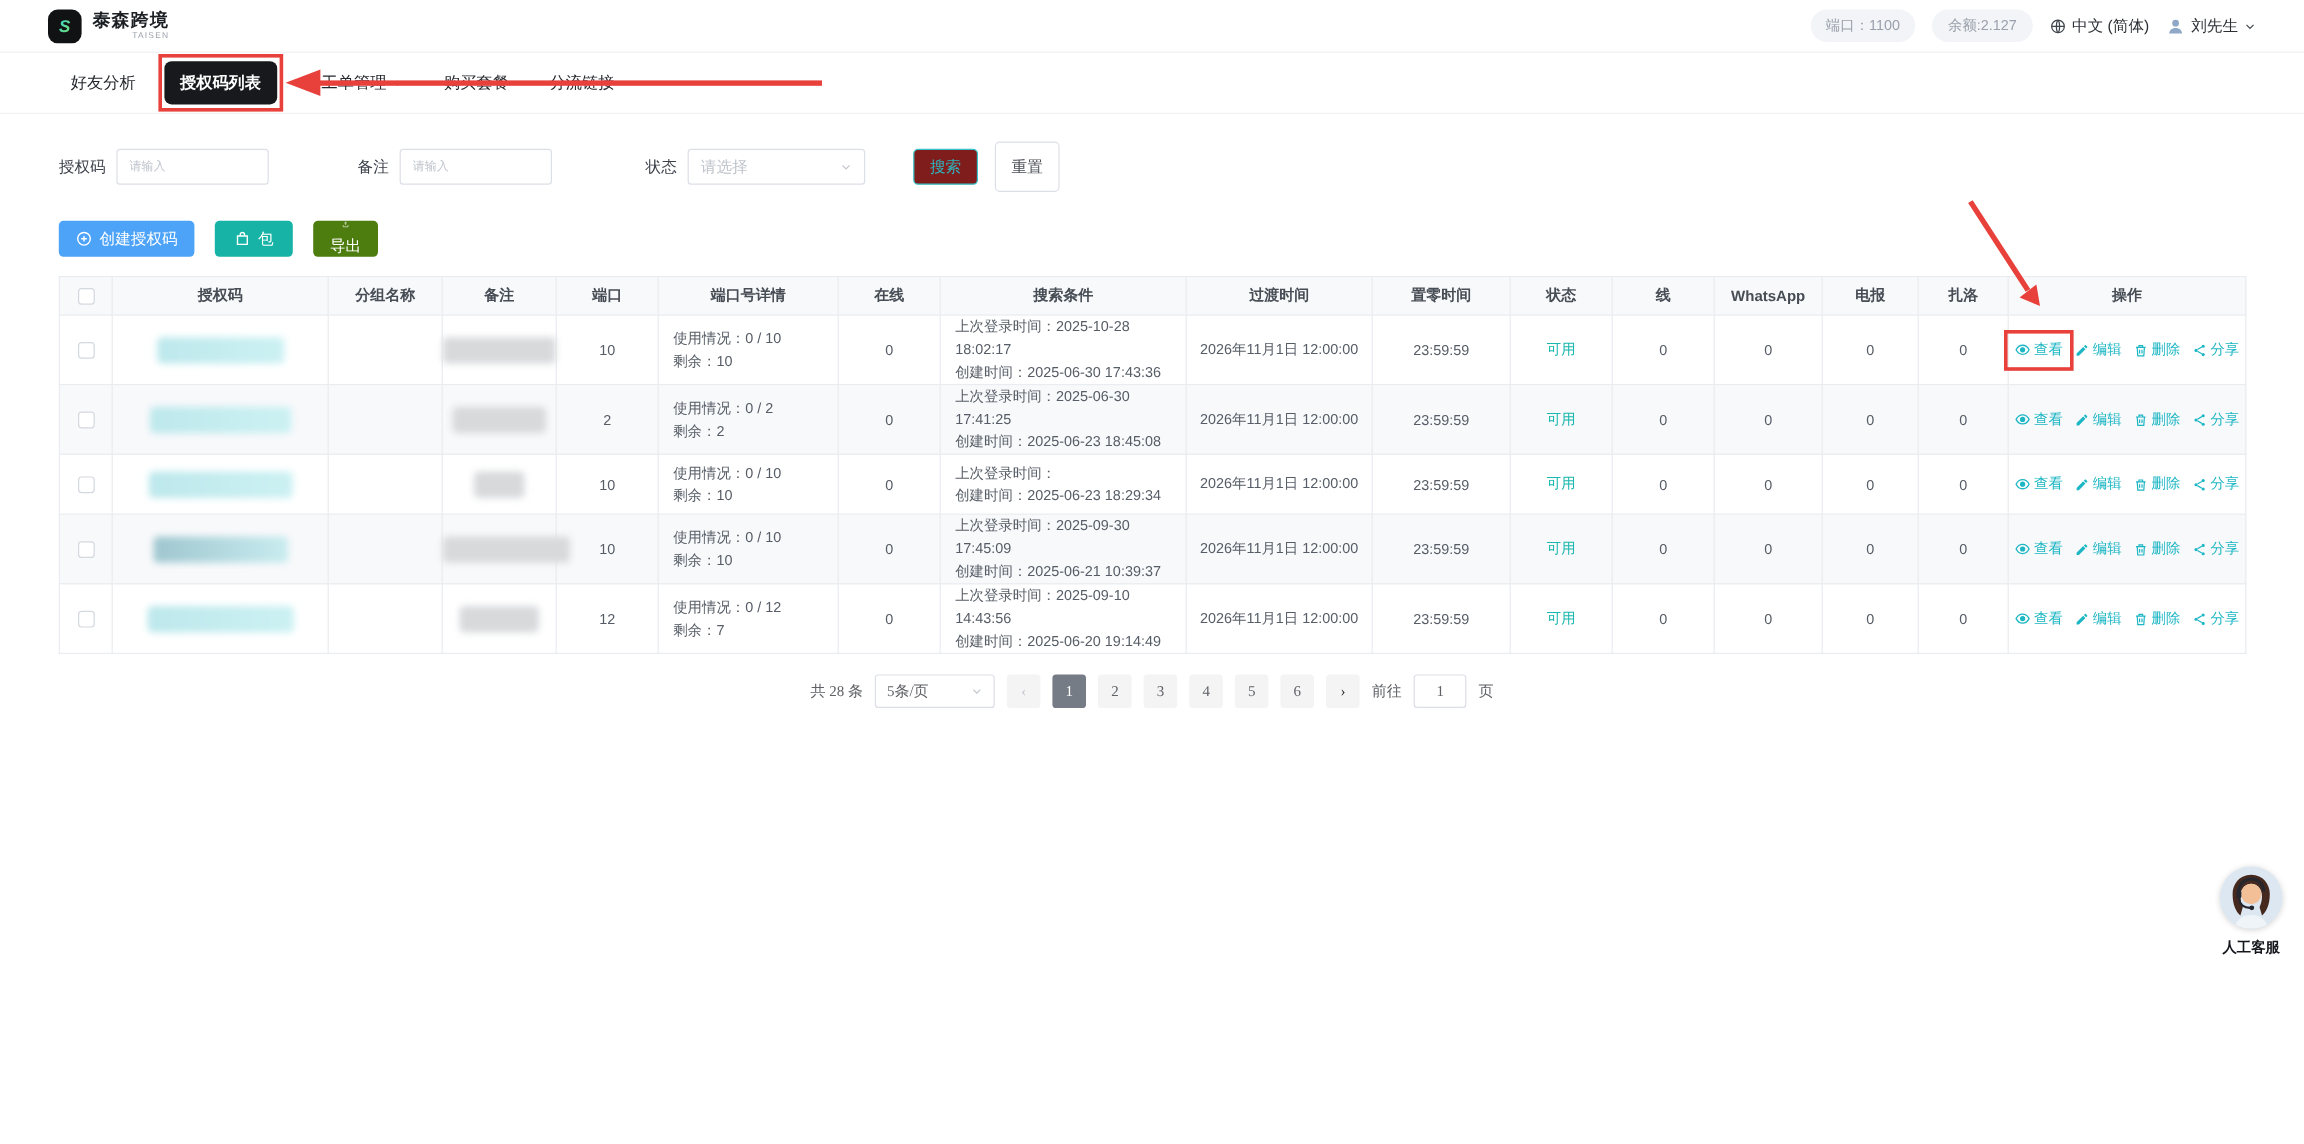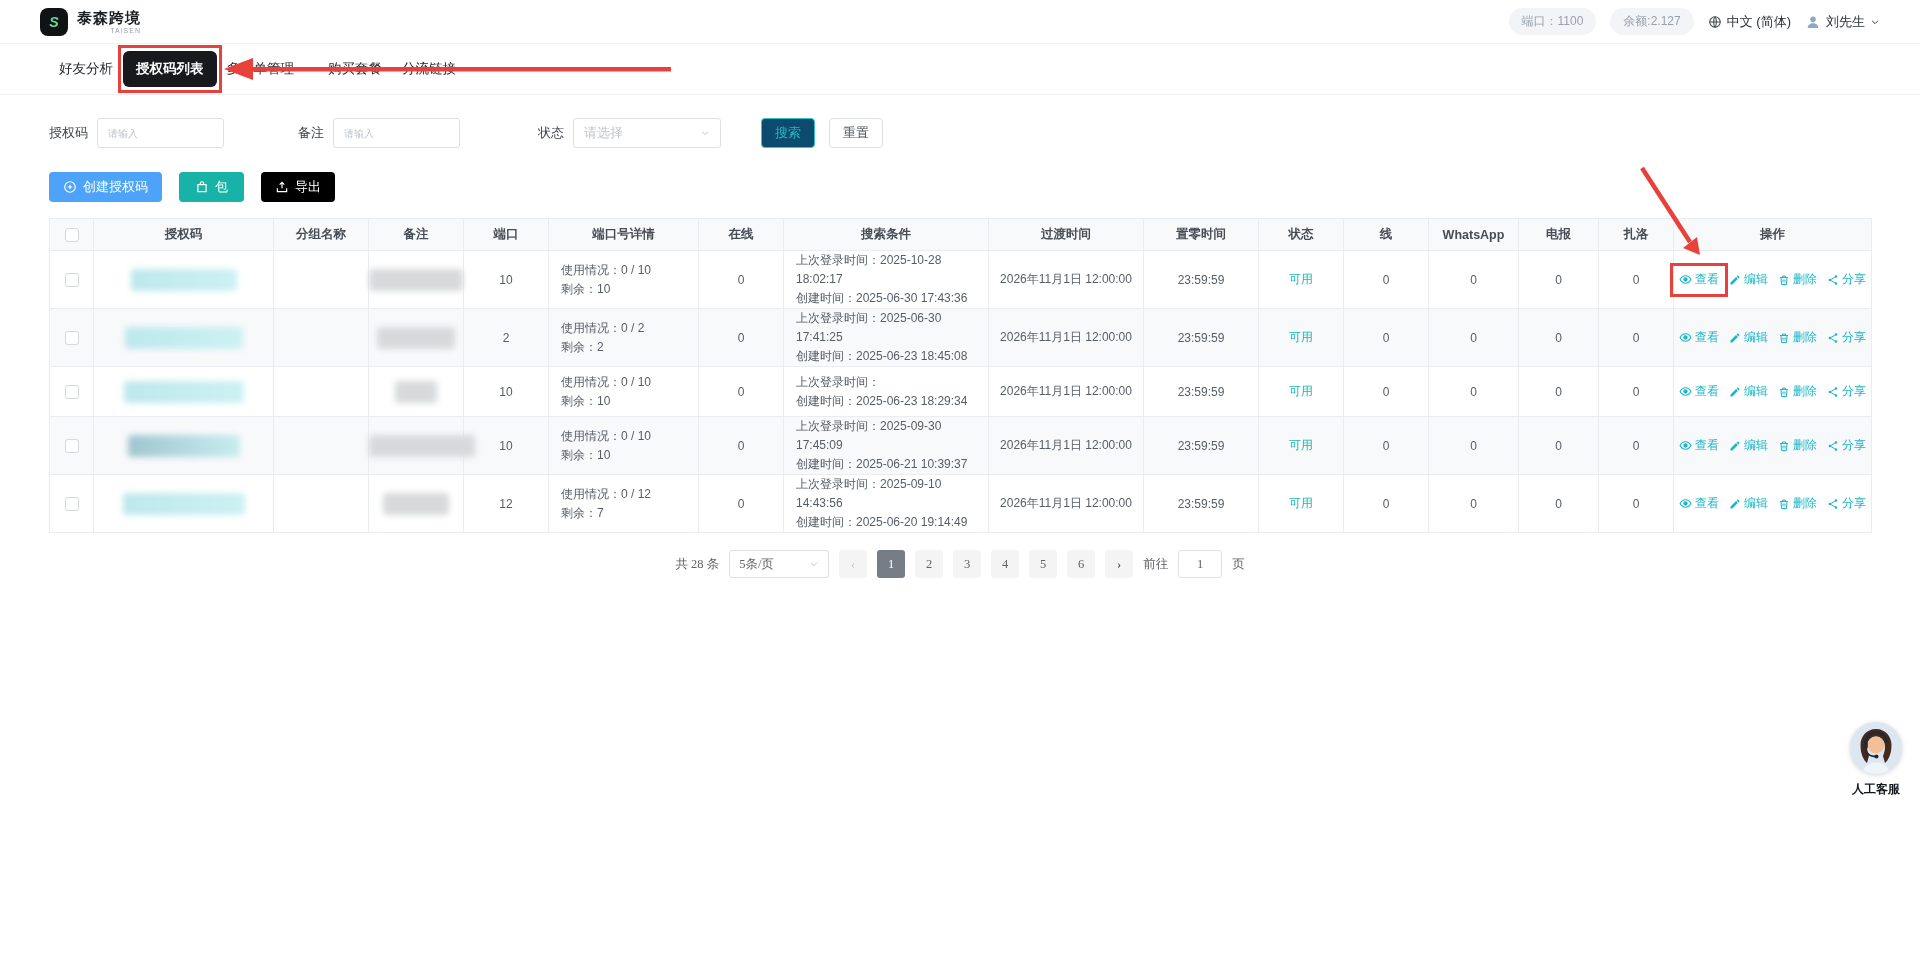--- a/index.html
+++ b/index.html
@@ -13,49 +13,49 @@
   .logo { width:28px; height:28px; border-radius:8px; background:#101214; display:flex; align-items:center; justify-content:center; }
   .brand-txt { line-height:1; }
   .brand-name { font-size:15px; font-weight:bold; color:#1b1e23; letter-spacing:1px; }
   .brand-sub { font-size:7px; color:#9aa1ab; text-align:right; margin-top:2px; letter-spacing:1px; }
   .header-right { display:flex; align-items:center; gap:14px; }
   .pill { background:#f2f4f7; color:#9aa1ad; font-size:12px; border-radius:14px; padding:5px 13px; }
   .lang, .user { display:flex; align-items:center; gap:5px; font-size:13px; color:#2c3036; cursor:pointer; }
   .chev { width:10px; height:10px; }
 
   
-  .nav { height:51px; display:flex; align-items:center; padding-left:49px; 
+  .nav { height:51px; display:flex; align-items:center; padding-left:49px; gap:14px;
     border-bottom:1px solid #eef0f2; position:relative; }
   .nav-item { font-size:13.5px; color:#24272c; padding:7px 10px; cursor:pointer; display:flex; align-items:center; gap:4px; }
   .nav-item.active { background:#17191d; color:#fff; border-radius:6px; padding:9px 13px; font-weight:bold; }
   .anno-wrap { position:relative; }
   .anno-rect { position:absolute; inset:-6px -5px; border:3px solid #e8403a; pointer-events:none; }
   .anno-arrow1 { position:absolute; left:calc(100% + 6px); top:50%; transform:translateY(-50%); pointer-events:none; }
 
   
   .filters { margin:23px 0 0 49px; display:flex; align-items:center; font-size:13px; color:#3c414a; }
   .f-label { margin-right:9px; }
   .f-input { width:127px; height:30px; border:1px solid #dcdfe6; border-radius:3px; padding:0 10px;
     font-size:10px; color:#3c414a; outline:none; font-family:inherit; }
   .f-input::placeholder { color:#bfc4cc; }
   .f-select { width:148px; height:30px; border:1px solid #dcdfe6; border-radius:3px; padding:0 10px;
     display:flex; align-items:center; justify-content:space-between; color:#bfc4cc; cursor:pointer; background:#fff; }
   .gap1 { margin-left:74px; } .gap2 { margin-left:78px; } .gap3 { margin-left:40px; }
-  .btn-search { margin-left:0; height:30px; padding:0 13px; background:#0c4a6e; border:1px solid #35c3c9;
+  .btn-search { margin-left:0; height:30px; padding:0 13px; background:#7f1d1d; border:1px solid #35c3c9;
     color:#2ab9c0; border-radius:4px; font-size:13px; cursor:pointer; font-family:inherit; }
-  .btn-reset { margin-left:14px; height:30px; padding:0 13px; background:#fff; border:1px solid #dcdfe6;
+  .btn-reset { margin-left:14px; height:42px; padding:0 13px; background:#fff; border:1px solid #dcdfe6;
     color:#4a5057; border-radius:4px; font-size:13px; cursor:pointer; font-family:inherit; }
 
   
   .toolbar { margin:24px 0 0 49px; display:flex; align-items:center; gap:17px; }
   .tb-btn { height:30px; border:none; border-radius:4px; color:#fff; font-size:13px; cursor:pointer;
     display:inline-flex; align-items:center; gap:6px; font-family:inherit; }
   .btn-create { background:#4da3f8; padding:0 14px; }
   .btn-pkg { background:#16b3a6; padding:0 16px; }
-  .btn-exp { background:#000000; padding:0 14px; }
+  .btn-exp { background:#4d7c0f; padding:0 14px;flex-direction:column; }
 
   
   .tbl-wrap { margin:16px 49px 0 49px; }
   table { width:1822px; table-layout:fixed; border-collapse:collapse; font-size:12px; color:#565d66; }
   th,td { border:1px solid #e9ecf0; text-align:center; vertical-align:middle; }
   th { height:32px; background:#f8f9fb; color:#474d55; font-weight:bold; font-size:12.5px; }
   td { height:50px; }
   tbody tr:nth-child(even) td { background:#f8f9fb; }
   td.tl { text-align:left; padding:0 12px; line-height:19px; }
   .cb { display:inline-block; width:14px; height:14px; border:1px solid #d4d8df; border-radius:3px; background:#fff; cursor:pointer; vertical-align:middle; }

